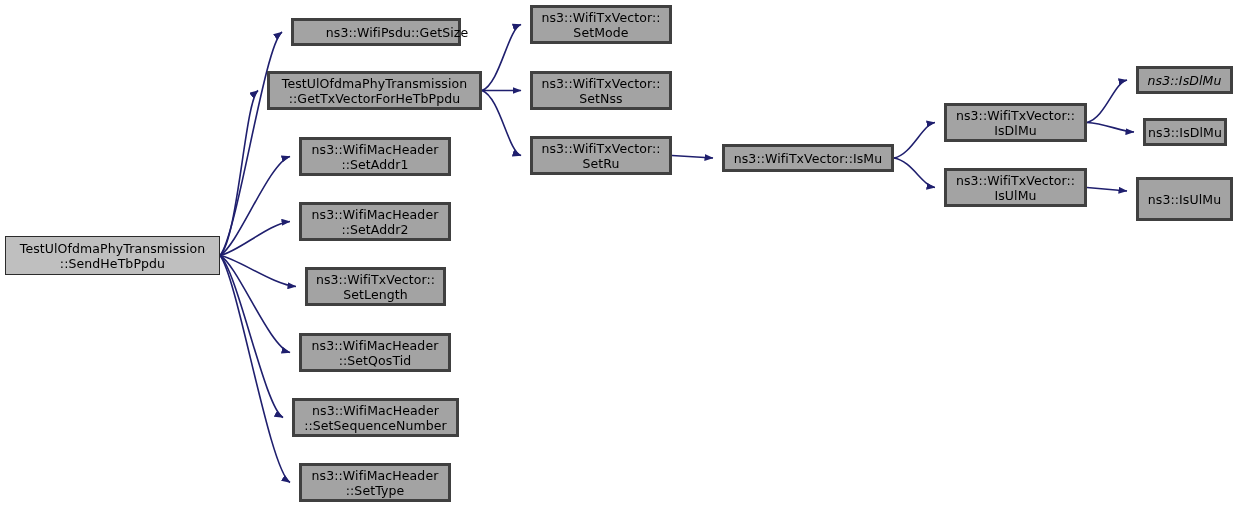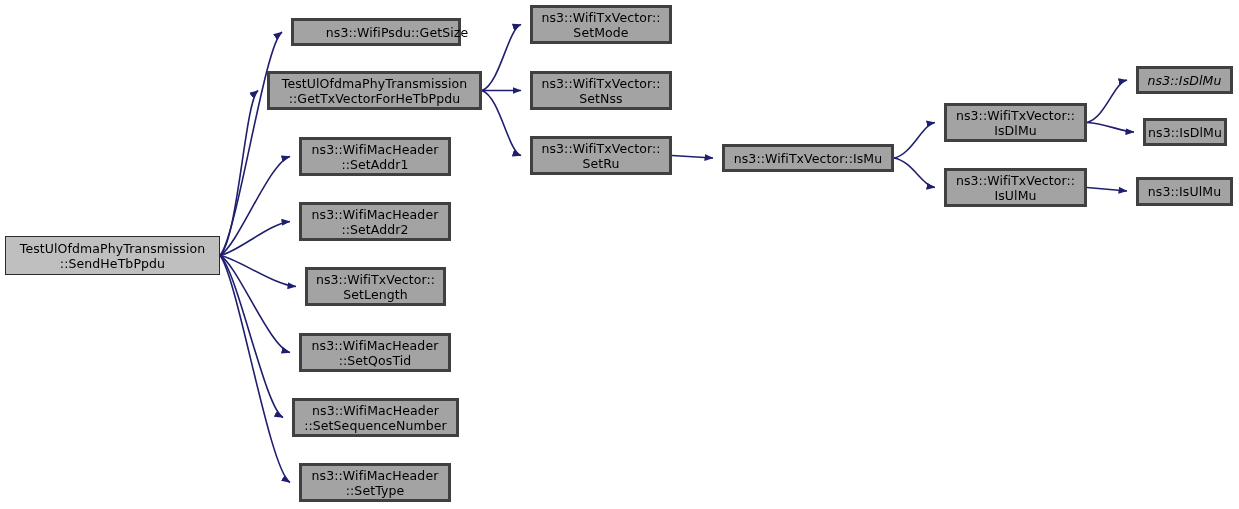--- a/index.html
+++ b/index.html
@@ -102,15 +102,15 @@
 SetNss</span></div>
       <div class="node" style="left: 530px; top: 136px; width: 142px; height: 39px;"><span class="node-label">ns3::WifiTxVector::
 SetRu</span></div>
       <div class="node" style="left: 722px; top: 144px; width: 172px; height: 28px; justify-content: center;"><span class="node-label">ns3::WifiTxVector::IsMu</span></div>
       <div class="node" style="left: 944px; top: 103px; width: 143px; height: 39px;"><span class="node-label">ns3::WifiTxVector::
 IsDlMu</span></div>
       <div class="node" style="left: 944px; top: 168px; width: 143px; height: 39px;"><span class="node-label">ns3::WifiTxVector::
 IsUlMu</span></div>
       <div class="node" style="left: 1136px; top: 66px; width: 97px; height: 28px; font-style: italic;"><span class="node-label">ns3::IsDlMu</span></div>
       <div class="node" style="left: 1143px; top: 118px; width: 84px; height: 28px;"><span class="node-label">ns3::IsDlMu</span></div>
-      <div class="node" style="left: 1136px; top: 177px; width: 97px; height: 29px;"><span class="node-label">ns3::IsUlMu</span></div>
+      <div class="node" style="left: 1136px; top: 177px; width: 97px; height: 44px;"><span class="node-label">ns3::IsUlMu</span></div>
     </div>
 </div>
 
 </body></html>

